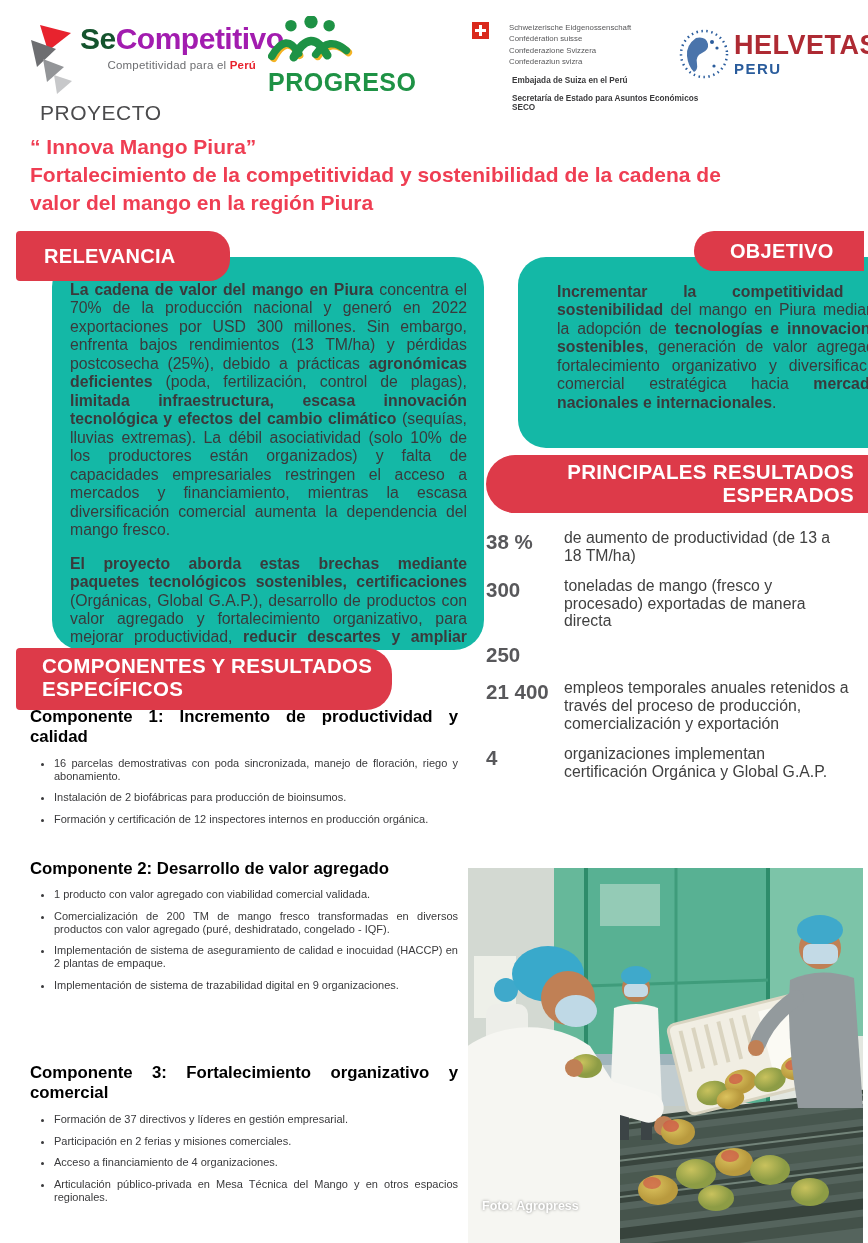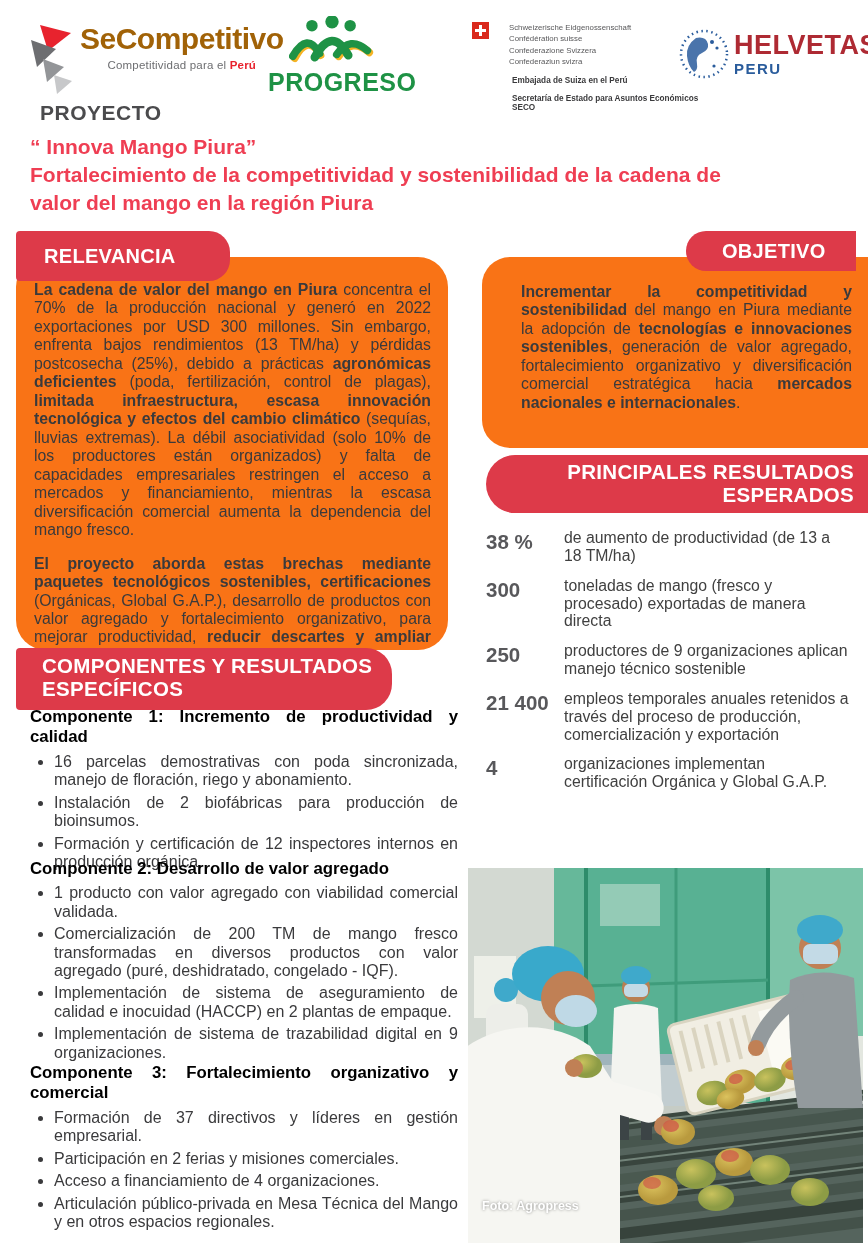--- a/index.html
+++ b/index.html
@@ -4,63 +4,63 @@
 <style>
   html,body{margin:0;padding:0;background:#888;}
   .page{
     position:relative;width:868px;height:1243px;background:#ffffff;
     font-family:"Liberation Sans","DejaVu Sans",sans-serif;
     margin:0 auto;overflow:hidden;color:#3a3a3c;
   }
   
   .logo-sec{position:absolute;left:30px;top:24px;display:flex;gap:8px;align-items:flex-start;}
   .sec-text .sec-name{font-size:30px;font-weight:800;letter-spacing:-0.5px;line-height:1;}
-  .sec-name .se{color:#a16207;}
-  .sec-name .comp{color:#a16207;}
+  .sec-name .se{color:#14532d;}
+  .sec-name .comp{color:#a21caf;}
   .sec-tagline{font-size:11.5px;color:#6d6e71;margin-top:5px;text-align:center;letter-spacing:.2px;}
   .sec-tagline b{color:#e8232e;}
-  .logo-progreso{position:absolute;left:268px;top:16px;width:128px;text-align:center;}
+  .logo-progreso{position:absolute;left:268px;top:16px;width:128px;text-align:left;}
   .progreso-word{font-size:25px;font-weight:800;color:#1e9245;letter-spacing:.5px;line-height:1;margin-top:2px;}
   .logo-swiss{position:absolute;left:472px;top:22px;width:230px;}
   .swiss-top{display:flex;gap:20px;align-items:flex-start;}
   .swiss-lines{font-size:7.8px;line-height:1.45;color:#58585a;}
   .swiss-bold{font-size:8.2px;font-weight:700;color:#3a3a3c;margin-top:9px;padding-left:40px;}
   .logo-helvetas{position:absolute;left:676px;top:26px;display:flex;align-items:center;gap:2px;}
   .helv-word{font-size:27px;font-weight:800;color:#ae2a33;letter-spacing:.5px;line-height:1;}
   .helv-sub{font-size:15px;font-weight:700;color:#2a5c9c;letter-spacing:1.5px;margin-top:1px;}
   
-  .kicker{position:absolute;left:40px;top:101px;font-size:21px;font-weight:700;color:#4b4b4d;letter-spacing:.5px;}
+  .kicker{position:absolute;left:40px;top:101px;font-size:21px;font-weight:400;color:#4b4b4d;letter-spacing:.5px;}
   .title{position:absolute;left:30px;top:133px;width:710px;color:#ef3e53;font-weight:800;font-size:21px;line-height:1.33;}
   .title .t1{display:block;}
   
   .pill{position:absolute;background:#dd3a49;color:#fff;font-weight:800;z-index:3;display:flex;align-items:center;letter-spacing:.3px;}
   .pill-relevancia{left:16px;top:231px;width:214px;height:50px;border-radius:4px 21px 21px 4px;padding-left:28px;font-size:20px;box-sizing:border-box;}
-  .pill-objetivo{right:12px;top:231px;width:170px;height:40px;border-radius:21px 0 0 21px;padding-left:36px;font-size:20px;box-sizing:border-box;}
+  .pill-objetivo{right:4px;top:231px;width:170px;height:40px;border-radius:21px 0 0 21px;padding-left:36px;font-size:20px;box-sizing:border-box;}
   .pill-resultados{left:486px;top:455px;width:382px;height:58px;border-radius:29px 0 0 29px;font-size:20.5px;text-align:right;justify-content:flex-end;padding-right:14px;line-height:1.12;box-sizing:border-box;}
   .pill-componentes{left:16px;top:648px;width:376px;border-radius:4px 26px 26px 4px;padding:7px 14px 9px 26px;font-size:20.5px;line-height:1.12;box-sizing:border-box;}
   
-  .cream{position:absolute;background:#f97316;z-index:1;box-sizing:border-box;}
+  .cream{position:absolute;background:#14b8a6;z-index:1;box-sizing:border-box;margin-left:36px;}
   .cream-left{left:16px;top:257px;width:432px;height:393px;border-radius:30px;padding:24px 17px 0 18px;}
   .cream-right{left:482px;top:257px;width:386px;height:191px;border-radius:28px 0 0 28px;padding:26px 16px 0 39px;}
   .body-p{font-size:15.8px;line-height:1.17;text-align:justify;color:#3a3a3c;margin:0 0 15px;}
   .seg-bold{font-weight:700;}
   
   .results{position:absolute;left:486px;top:529px;width:366px;}
   .res-row{display:flex;margin-bottom:12px;}
   .res-value{width:78px;flex-shrink:0;font-size:20.5px;font-weight:800;color:#58585b;padding-top:1px;}
   .res-text{flex:1;font-size:15.8px;line-height:1.13;color:#404040;}
   .res-gap{padding-top:10px;}
   
   .comp-block{position:absolute;left:30px;width:428px;}
   .comp-1{top:707px;}
   .comp-2{top:859px;}
   .comp-3{top:1063px;}
   .comp-title{font-size:16.8px;font-weight:700;color:#000000;line-height:1.22;text-align:justify;margin:0 0 5px;}
   .comp-block ul{margin:0;padding-left:24px;}
-  .comp-block li{font-size:16px;line-height:1.15;text-align:justify;margin-bottom:4px;color:#3a3a3c;}
+  .comp-block li{font-size:11px;line-height:1.15;text-align:justify;margin-bottom:4px;color:#3a3a3c;margin-top:9px;}
   
   .photo{position:absolute;left:468px;top:868px;width:395px;height:375px;overflow:hidden;background:#dfe3dc;}
   .photo svg{display:block;width:100%;height:100%;}
   .photo-caption{position:absolute;left:14px;bottom:30px;color:#ffffff;font-size:12.5px;font-weight:700;text-shadow:0 0 3px rgba(0,0,0,.45);margin-top:15px;}
 </style>
 </head>
 <body>
 
 <div class="page">
 
@@ -145,21 +145,20 @@
     <div class="res-row">
       <div class="res-value">38 %</div>
       <div class="res-text">de aumento de productividad (de 13 a 18 TM/ha)</div>
     </div>
     <div class="res-row">
       <div class="res-value">300</div>
       <div class="res-text">toneladas de mango (fresco y procesado) exportadas de manera directa</div>
     </div>
     <div class="res-row">
       <div class="res-value">250</div>
-      <div class="res-text">productores de 9 organizaciones aplican manejo técnico sostenible</div>
     </div>
     <div class="res-row">
       <div class="res-value">21 400</div>
       <div class="res-text">empleos temporales anuales retenidos a través del proceso de producción, comercialización y exportación</div>
     </div>
     <div class="res-row">
       <div class="res-value">4</div>
       <div class="res-text">organizaciones implementan certificación Orgánica y Global G.A.P.</div>
     </div>
   </div>

